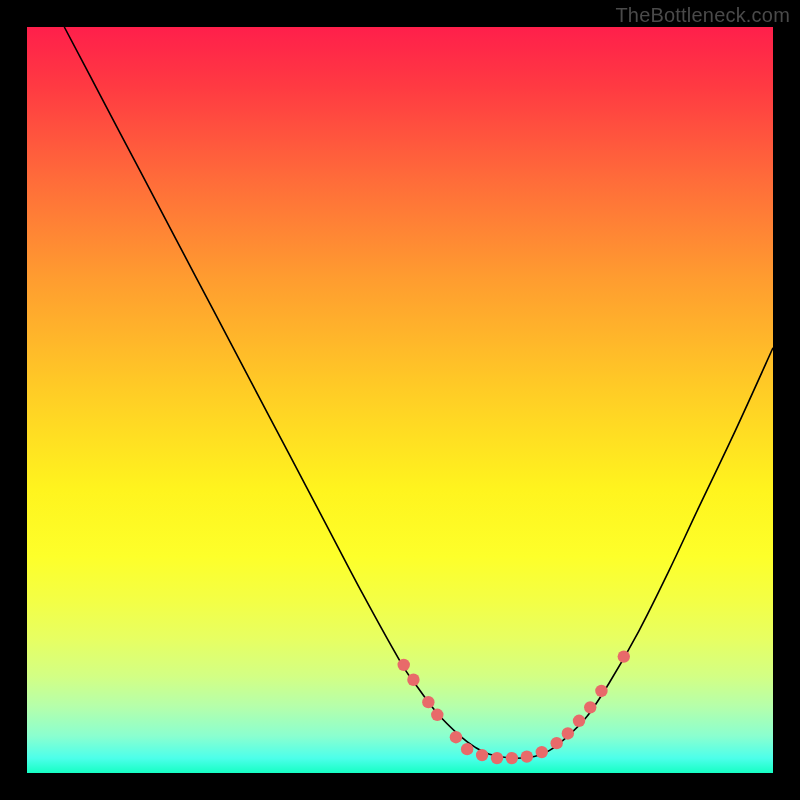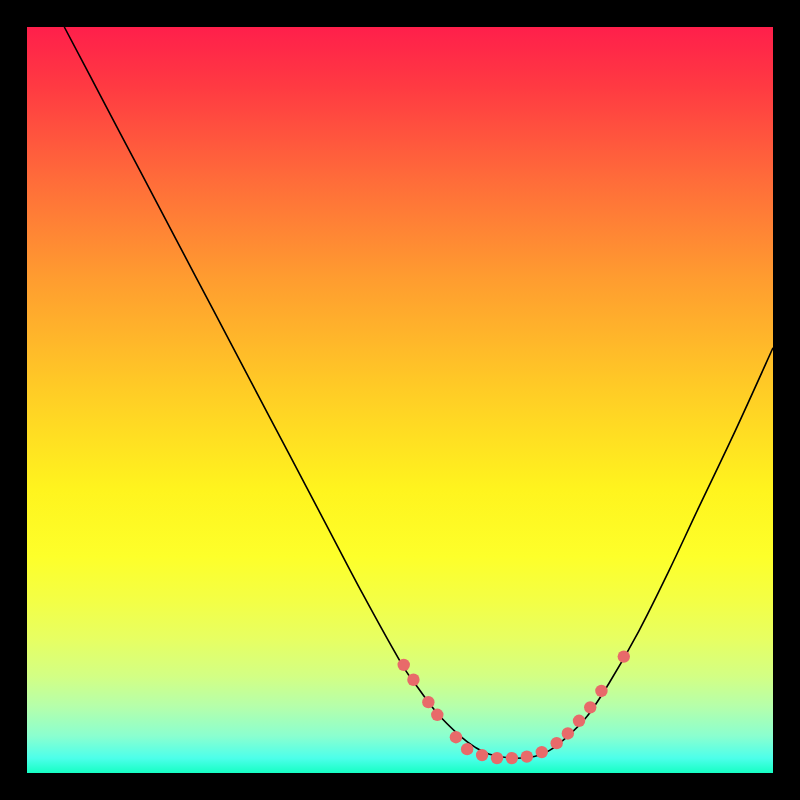--- a/index.html
+++ b/index.html
@@ -65,20 +65,21 @@
   .dot {
     fill: #e86a6a;
     stroke: none;
   }
 </style>
 </head>
 <body>
 
 <div class="stage">
 
+  <div class="watermark">TheBottleneck.com</div>
 
   <div class="plot-area">
     <svg class="curve" viewBox="0 0 746 746" preserveAspectRatio="none">
       <path id="curve-path" class="curve-line" d="M 37.30 0.00 C 44.01 12.76, 61.17 45.36, 74.60 70.87 C 88.03 96.38, 98.47 116.23, 111.90 141.74 C 125.33 167.25, 135.77 187.10, 149.20 212.61 C 162.63 238.12, 173.07 257.97, 186.50 283.48 C 199.93 308.99, 210.37 328.84, 223.80 354.35 C 237.23 379.86, 247.67 399.71, 261.10 425.22 C 274.53 450.73, 284.97 470.58, 298.40 496.09 C 311.83 521.60, 322.27 542.12, 335.70 566.96 C 349.13 591.80, 363.60 617.99, 373.00 634.10 C 382.40 650.21, 381.21 647.08, 387.92 656.48 C 394.63 665.88, 402.24 676.92, 410.30 686.32 C 418.36 695.72, 425.97 702.66, 432.68 708.70 C 439.39 714.74, 442.23 716.53, 447.60 719.89 C 452.97 723.25, 455.81 725.34, 462.52 727.35 C 469.23 729.36, 476.84 730.68, 484.90 731.08 C 492.96 731.48, 500.57 730.93, 507.28 729.59 C 513.99 728.25, 516.83 726.71, 522.20 723.62 C 527.57 720.53, 530.41 718.47, 537.12 712.43 C 543.83 706.39, 551.44 700.12, 559.50 690.05 C 567.56 679.98, 572.48 671.92, 581.88 656.48 C 591.28 641.04, 600.98 624.40, 611.72 604.26 C 622.46 584.12, 630.82 566.74, 641.56 544.58 C 652.30 522.42, 659.31 506.68, 671.40 481.17 C 683.49 455.66, 695.27 431.71, 708.70 402.84 C 722.13 373.97, 739.29 335.55, 746.00 320.78"></path>
       <g id="dots-group">
           <circle cx="376.73" cy="637.83" r="6.2" class="dot"></circle>
           <circle cx="386.43" cy="652.75" r="6.2" class="dot"></circle>
           <circle cx="401.35" cy="675.13" r="6.2" class="dot"></circle>
           <circle cx="410.30" cy="687.81" r="6.2" class="dot"></circle>
           <circle cx="428.95" cy="710.19" r="6.2" class="dot"></circle>

